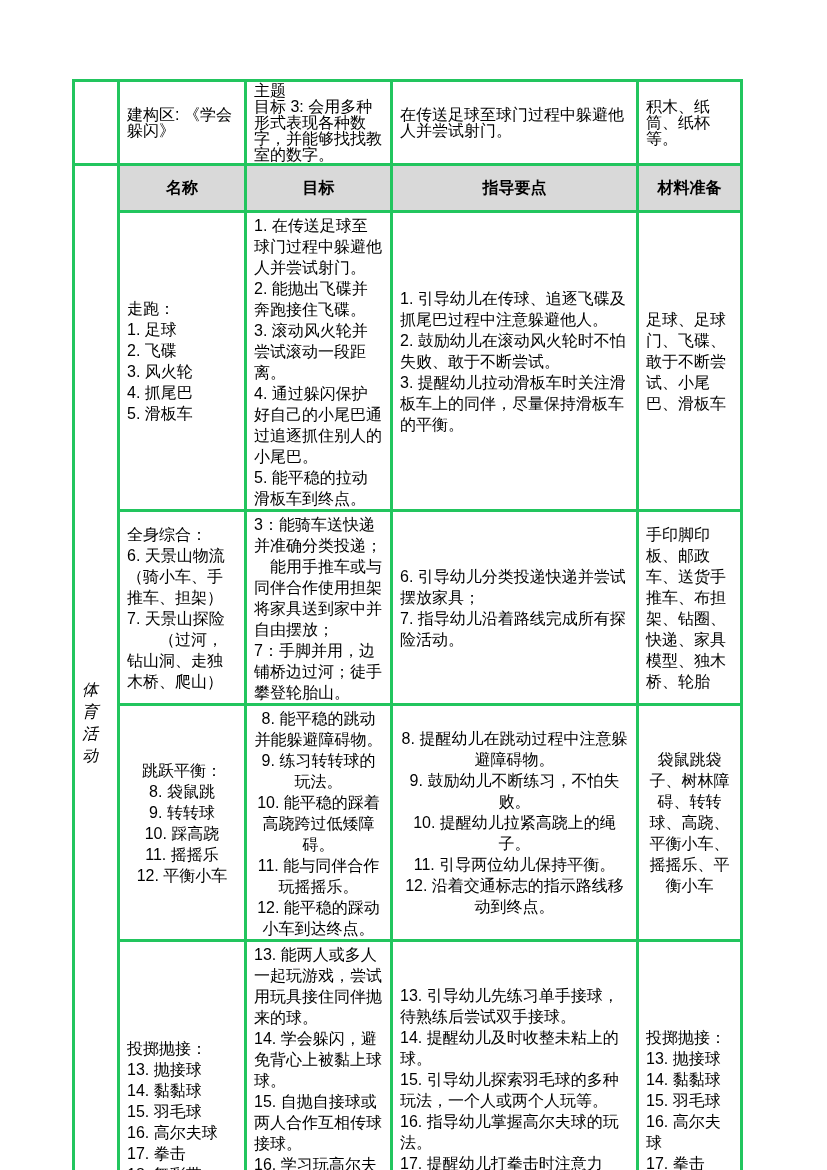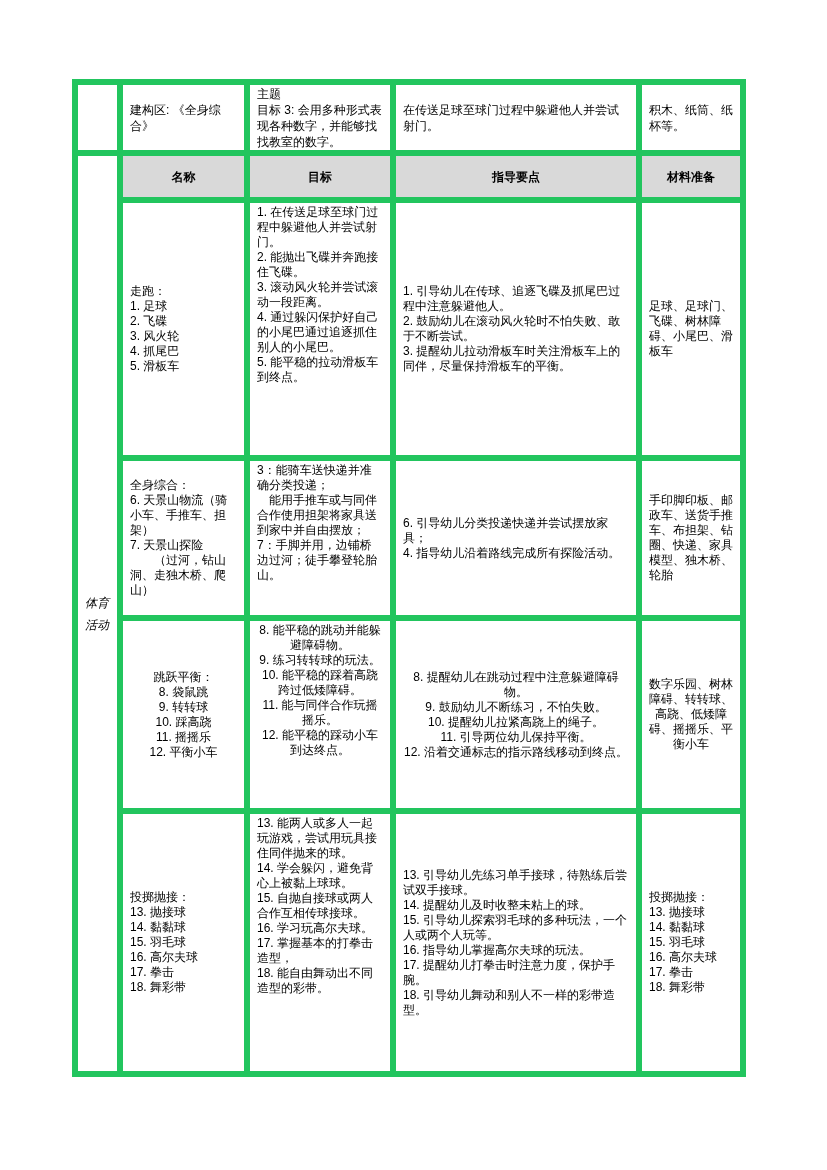--- a/index.html
+++ b/index.html
@@ -18,23 +18,23 @@
   }
   table.plan {
     position: absolute;
     left: 72px;
     top: 79px;
     width: 668px;
     border-collapse: collapse;
     table-layout: fixed;
   }
   table.plan td, table.plan th {
-    border: 6px solid #22c55e;
+    border: 3px solid #22c55e;
     box-sizing: border-box;
-    font-size: 12px;
+    font-size: 16px;
     font-weight: normal;
     color: #000000;
     padding: 0 7px;
     vertical-align: middle;
     text-align: left;
     white-space: pre-wrap;
     word-break: break-all;
     overflow: hidden;
   }
   
@@ -53,21 +53,21 @@
   td.category {
     font-weight: bold;
     text-align: center;
     vertical-align: middle;
     padding: 0 9px;
     line-height: 22px;
     background: #ffffff;
     font-style: italic;
   }
   
-  tr.row td { line-height: 15px; margin-top: 16px; }
+  tr.row td { line-height: 21px; margin-top: 16px; }
   tr.r1 td { height: 258px; }
   tr.r2 td { height: 160px; }
   tr.r3 td { height: 193px; text-align: center; }
   tr.r4 td { height: 263px; }
   tr.row td.goal-col { vertical-align: top; padding-top: 2px; }
   tr.row td.name-col,
   tr.row td.guide-col,
   tr.row td.mat-col { vertical-align: middle; }
 </style>
 </head>
@@ -79,21 +79,21 @@
       <col style="width:45px">
       <col style="width:127px">
       <col style="width:146px">
       <col style="width:246px">
       <col style="width:104px">
     </colgroup>
 
     <tbody>
         <tr class="intro">
       <td></td>
-      <td class="name-col">建构区: 《全身综合》</td>
+      <td class="name-col">建构区: 《学会躲闪》</td>
       <td class="goal-col">主题
 目标 3: 会用多种形式表现各种数字，并能够找找教室的数字。</td>
       <td class="guide-col">在传送足球至球门过程中躲避他人并尝试射门。</td>
       <td class="mat-col">积木、纸筒、纸杯等。</td>
     </tr>
 
     <tr class="head">
       <td class="category" rowspan="5">体育活动</td>
       <th>名称</th>
       <th>目标</th>
@@ -109,54 +109,54 @@
 4. 抓尾巴
 5. 滑板车</td>
       <td class="goal-col">1. 在传送足球至球门过程中躲避他人并尝试射门。
 2. 能抛出飞碟并奔跑接住飞碟。
 3. 滚动风火轮并尝试滚动一段距离。
 4. 通过躲闪保护好自己的小尾巴通过追逐抓住别人的小尾巴。
 5. 能平稳的拉动滑板车到终点。</td>
       <td class="guide-col">1. 引导幼儿在传球、追逐飞碟及抓尾巴过程中注意躲避他人。
 2. 鼓励幼儿在滚动风火轮时不怕失败、敢于不断尝试。
 3. 提醒幼儿拉动滑板车时关注滑板车上的同伴，尽量保持滑板车的平衡。</td>
-      <td class="mat-col">足球、足球门、飞碟、树林障碍、小尾巴、滑板车</td>
+      <td class="mat-col">足球、足球门、飞碟、敢于不断尝试、小尾巴、滑板车</td>
     </tr>
 
     <tr class="row r2">
       <td class="name-col">全身综合：
 6. 天景山物流（骑小车、手推车、担架）
 7. 天景山探险
 　　（过河，钻山洞、走独木桥、爬山）</td>
       <td class="goal-col">3：能骑车送快递并准确分类投递；
 　能用手推车或与同伴合作使用担架将家具送到家中并自由摆放；
 7：手脚并用，边铺桥边过河；徒手攀登轮胎山。</td>
       <td class="guide-col">6. 引导幼儿分类投递快递并尝试摆放家具；
-4. 指导幼儿沿着路线完成所有探险活动。</td>
+7. 指导幼儿沿着路线完成所有探险活动。</td>
       <td class="mat-col">手印脚印板、邮政车、送货手推车、布担架、钻圈、快递、家具模型、独木桥、轮胎</td>
     </tr>
 
     <tr class="row r3">
       <td class="name-col">跳跃平衡：
 8. 袋鼠跳
 9. 转转球
 10. 踩高跷
 11. 摇摇乐
 12. 平衡小车</td>
       <td class="goal-col">8. 能平稳的跳动并能躲避障碍物。
 9. 练习转转球的玩法。
 10. 能平稳的踩着高跷跨过低矮障碍。
 11. 能与同伴合作玩摇摇乐。
 12. 能平稳的踩动小车到达终点。</td>
       <td class="guide-col">8. 提醒幼儿在跳动过程中注意躲避障碍物。
 9. 鼓励幼儿不断练习，不怕失败。
 10. 提醒幼儿拉紧高跷上的绳子。
 11. 引导两位幼儿保持平衡。
 12. 沿着交通标志的指示路线移动到终点。</td>
-      <td class="mat-col">数字乐园、树林障碍、转转球、高跷、低矮障碍、摇摇乐、平衡小车</td>
+      <td class="mat-col">袋鼠跳袋子、树林障碍、转转球、高跷、平衡小车、摇摇乐、平衡小车</td>
     </tr>
 
     <tr class="row r4">
       <td class="name-col">投掷抛接：
 13. 抛接球
 14. 黏黏球
 15. 羽毛球
 16. 高尔夫球
 17. 拳击
 18. 舞彩带</td>

